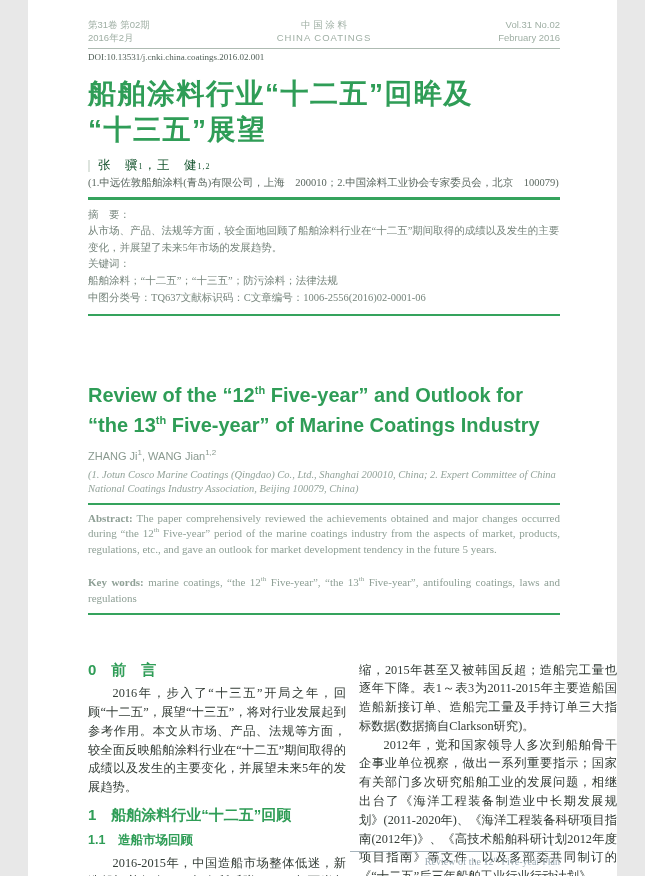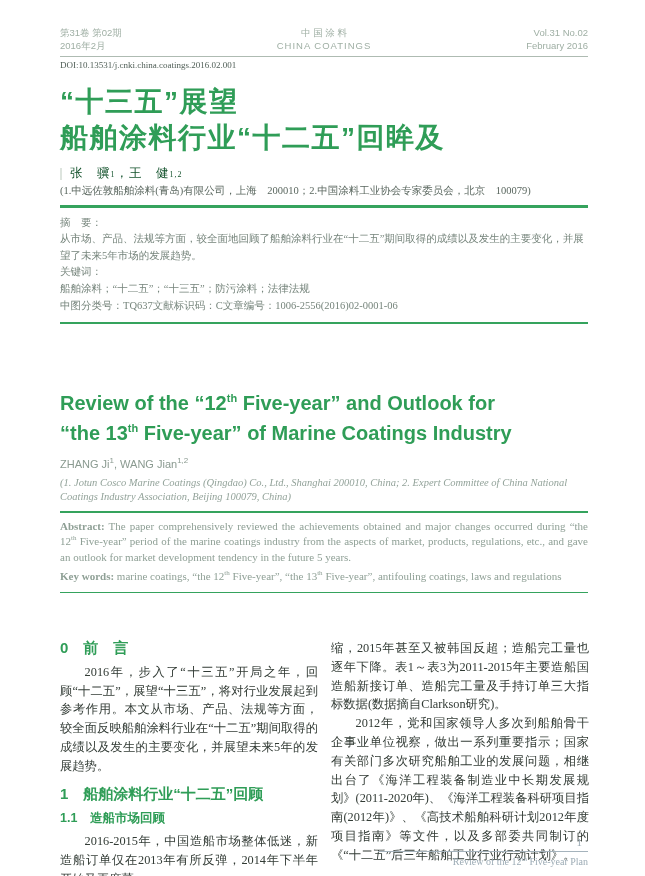--- a/index.html
+++ b/index.html
@@ -1,23 +1,23 @@
 <!DOCTYPE html>
 <html><head>
 <meta charset="utf-8">
 <style>
   * { margin: 0; padding: 0; box-sizing: border-box; }
   html, body { background: #e8e8e8; }
   .page {
     position: relative;
-    width: 645px;
+    width: 589px;
     height: 876px;
     margin: 0 auto;
     background: #ffffff;
-    padding: 26px 57px 0 60px;
+    padding: 18px 57px 0 60px;
     overflow: hidden;
     font-family: "Liberation Serif", "DejaVu Serif", serif;
     color: #3a443e;
   }
   
   .masthead { display: flex; justify-content: space-between; align-items: flex-start;
     font-family: "Liberation Sans", sans-serif; font-size: 9.5px; line-height: 13px; color: #9fafa4; }
   .mh-col.center { text-align: center; }
   .mh-col.right  { text-align: right; }
   .mh-journal-en { letter-spacing: 1px; }
@@ -45,21 +45,21 @@
   .en-block { margin-top: 64px; }
   .en-title { font-family: "Liberation Sans", "DejaVu Sans", sans-serif; font-size: 20px;
     font-weight: bold; color: #2f9d57; line-height: 30px; }
   .en-title sup { font-size: 11px; }
   .en-authors { margin-top: 10px; font-family: "Liberation Sans", sans-serif;
     font-size: 11px; color: #8a9a90; }
   .en-affil { margin-top: 6px; font-size: 10.5px; font-style: italic; color: #93a39a; line-height: 14px; }
   .en-abs { margin-top: 6px; font-size: 11px; line-height: 15.5px; color: #8fa096; text-align: justify; }
   .en-abs .bold { font-weight: bold; }
   .en-abs sup { font-size: 7px; }
-  .en-keywords { margin-top: 4px; }
+  .en-keywords { margin-top: 18px; }
   
   .columns { margin-top: 46px; display: flex; gap: 13px;
     font-size: 12.3px; line-height: 18.8px; color: #323b35; text-align: justify; }
   .col { width: 258px; flex: 0 0 258px; }
   .sec-h0 { font-family: "Liberation Sans", sans-serif; font-size: 15px; font-weight: bold;
     color: #2f9d57; margin-bottom: 5px; }
   .sec-h1 { font-family: "Liberation Sans", sans-serif; font-size: 15px; font-weight: bold;
     color: #2f9d57; margin-top: 9px; margin-bottom: 6px; }
   .sec-h11 { font-family: "Liberation Sans", sans-serif; font-size: 12.5px; font-weight: bold;
     color: #2f9d57; margin-bottom: 4px; }
@@ -92,22 +92,22 @@
     </div>
     <div class="mh-col right">
       <div>Vol.31 No.02</div>
       <div>February 2016</div>
     </div>
   </div>
   <div class="header-rule"></div>
   <div class="doi">DOI:10.13531/j.cnki.china.coatings.2016.02.001</div>
 
   <h1 class="cn-title">
+    <span style="display:block">船舶涂料行业“十二五”回眸及</span>
     <span style="display:block">“十三五”展望</span>
-    <span style="display:block">船舶涂料行业“十二五”回眸及</span>
   </h1>
 
   <div class="authors-row">
     <span class="author-marker"></span>
     <span>张　骥</span>
       <sup>1</sup>
       <span>，</span>
       <span>王　健</span>
       <sup>1,2</sup>
   </div>

